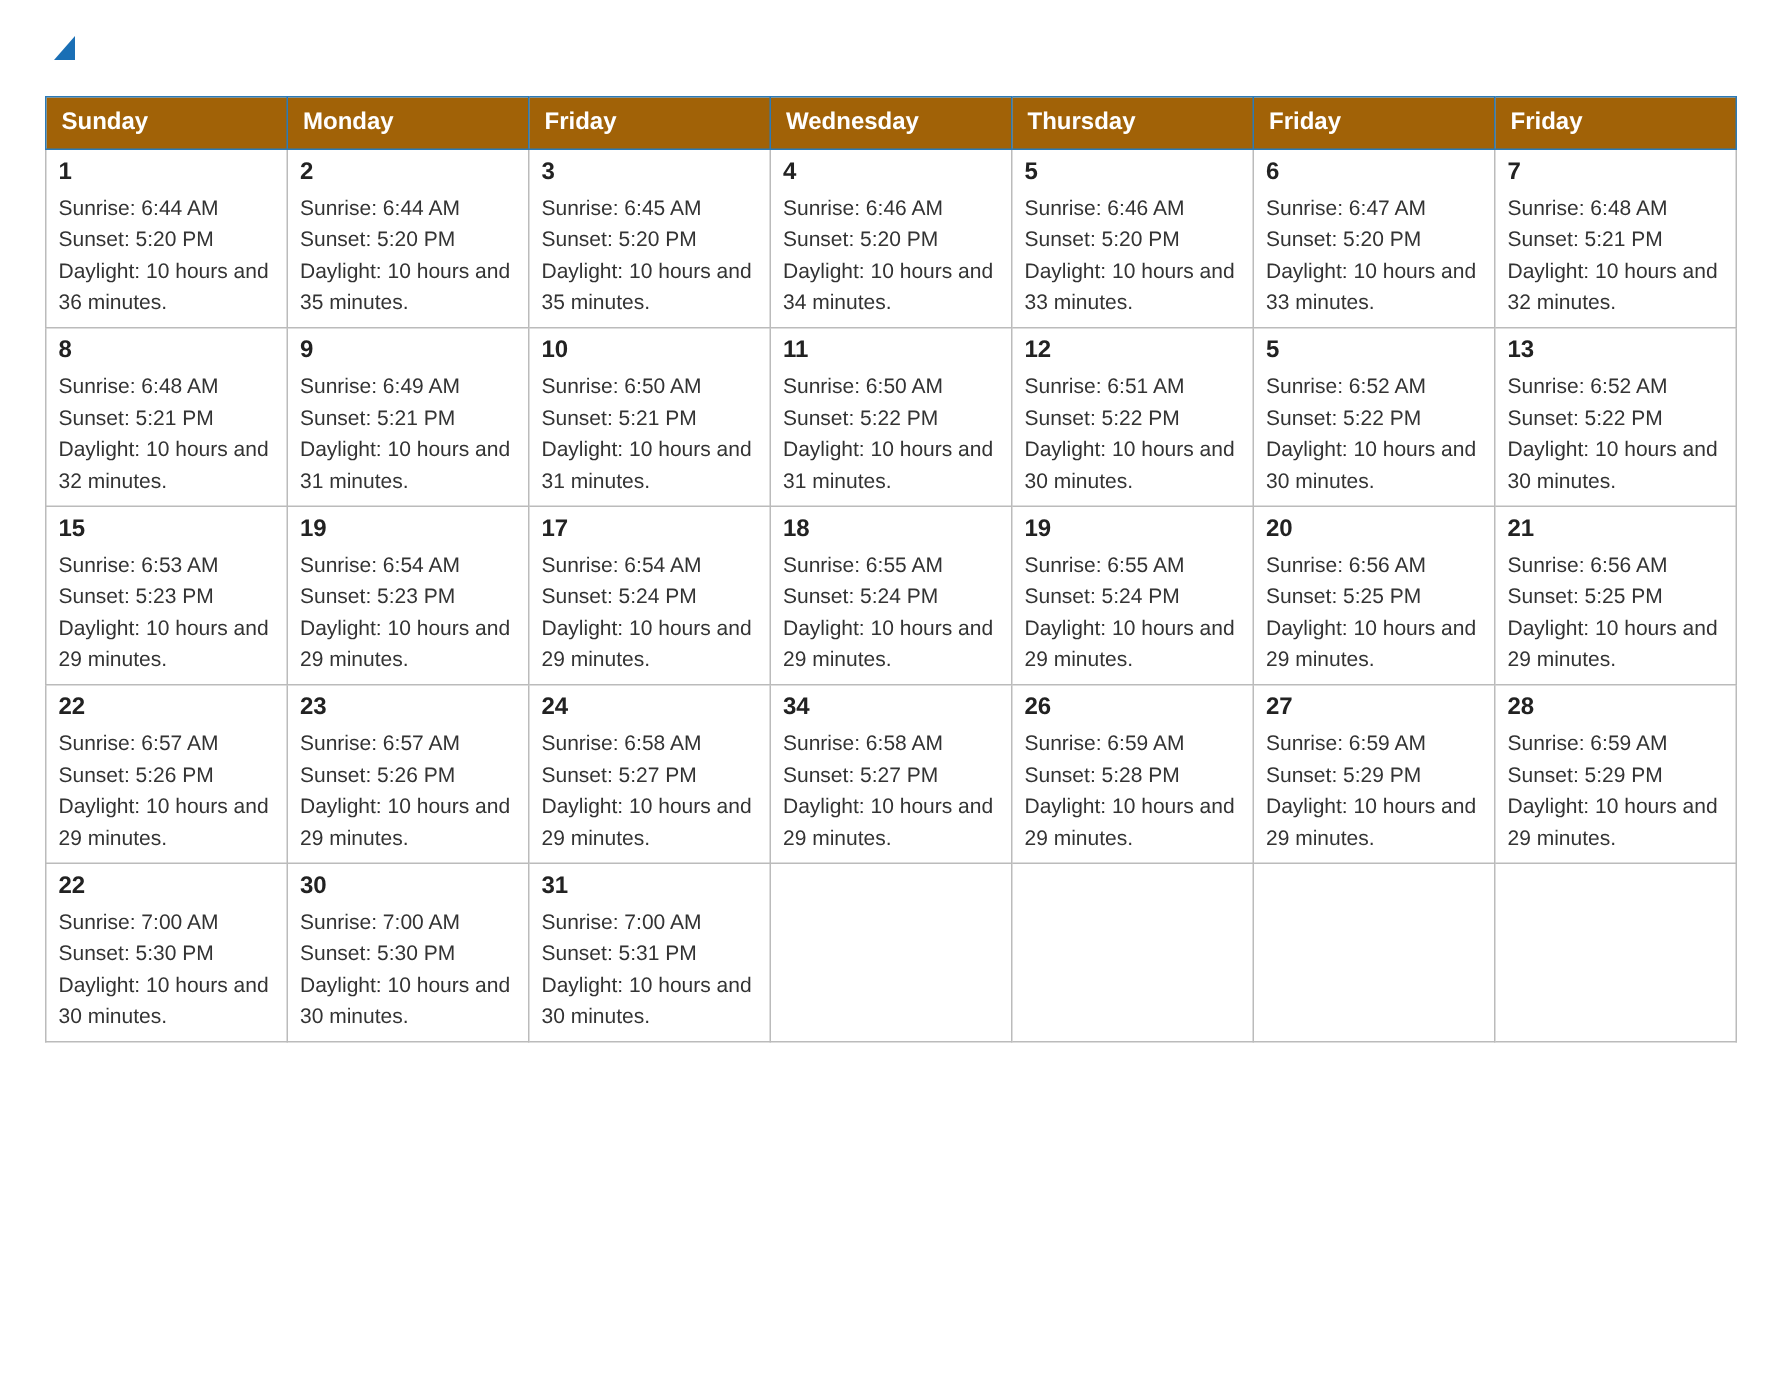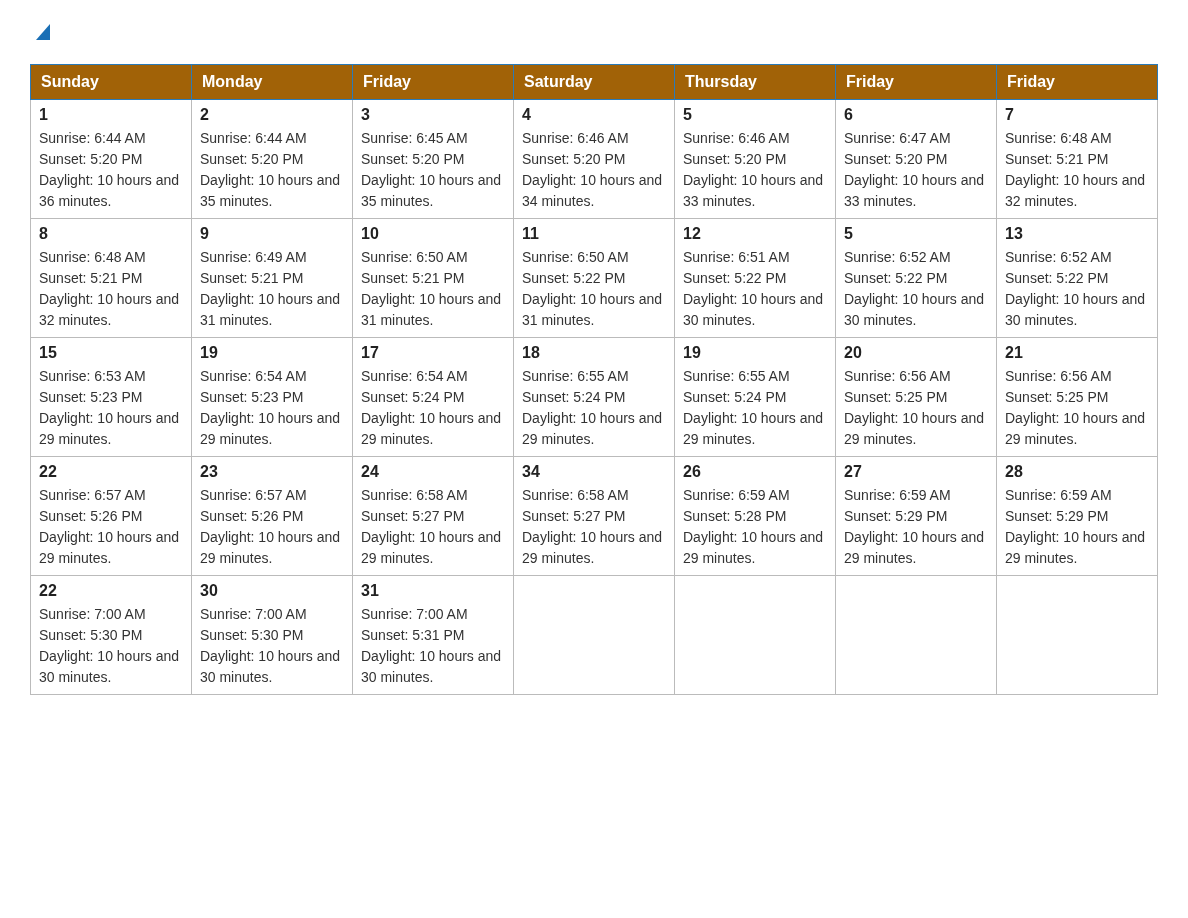--- a/index.html
+++ b/index.html
@@ -117,21 +117,21 @@
     <div class="location-title"></div>
   </div>
 </div>
 
 <table class="calendar-table">
   <thead>
     <tr>
       <th>Sunday</th>
       <th>Monday</th>
       <th>Friday</th>
-      <th>Saturday</th>
+      <th>Wednesday</th>
       <th>Thursday</th>
       <th>Friday</th>
       <th>Friday</th>
     </tr>
   </thead>
   <tbody id="calendar-body">
   <tr class="week-row">
         <td>
         <span class="day-number">1</span>
         <div class="day-info">

